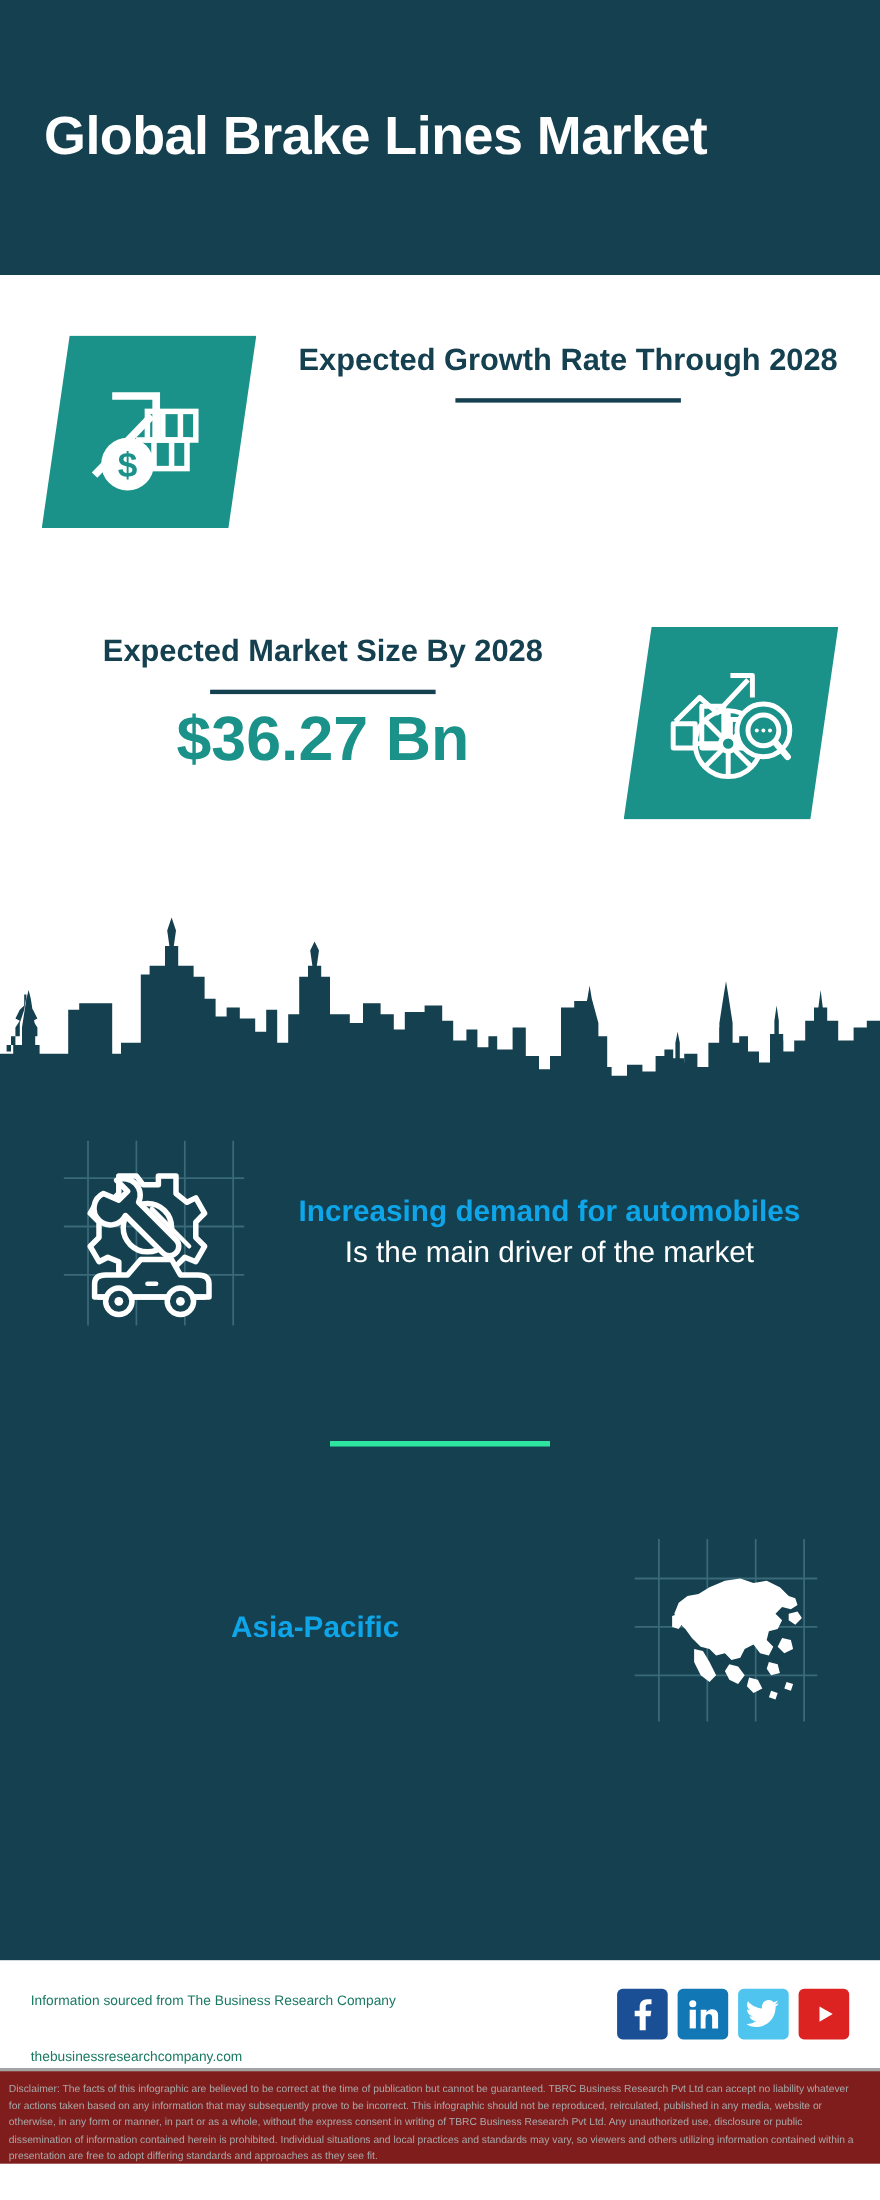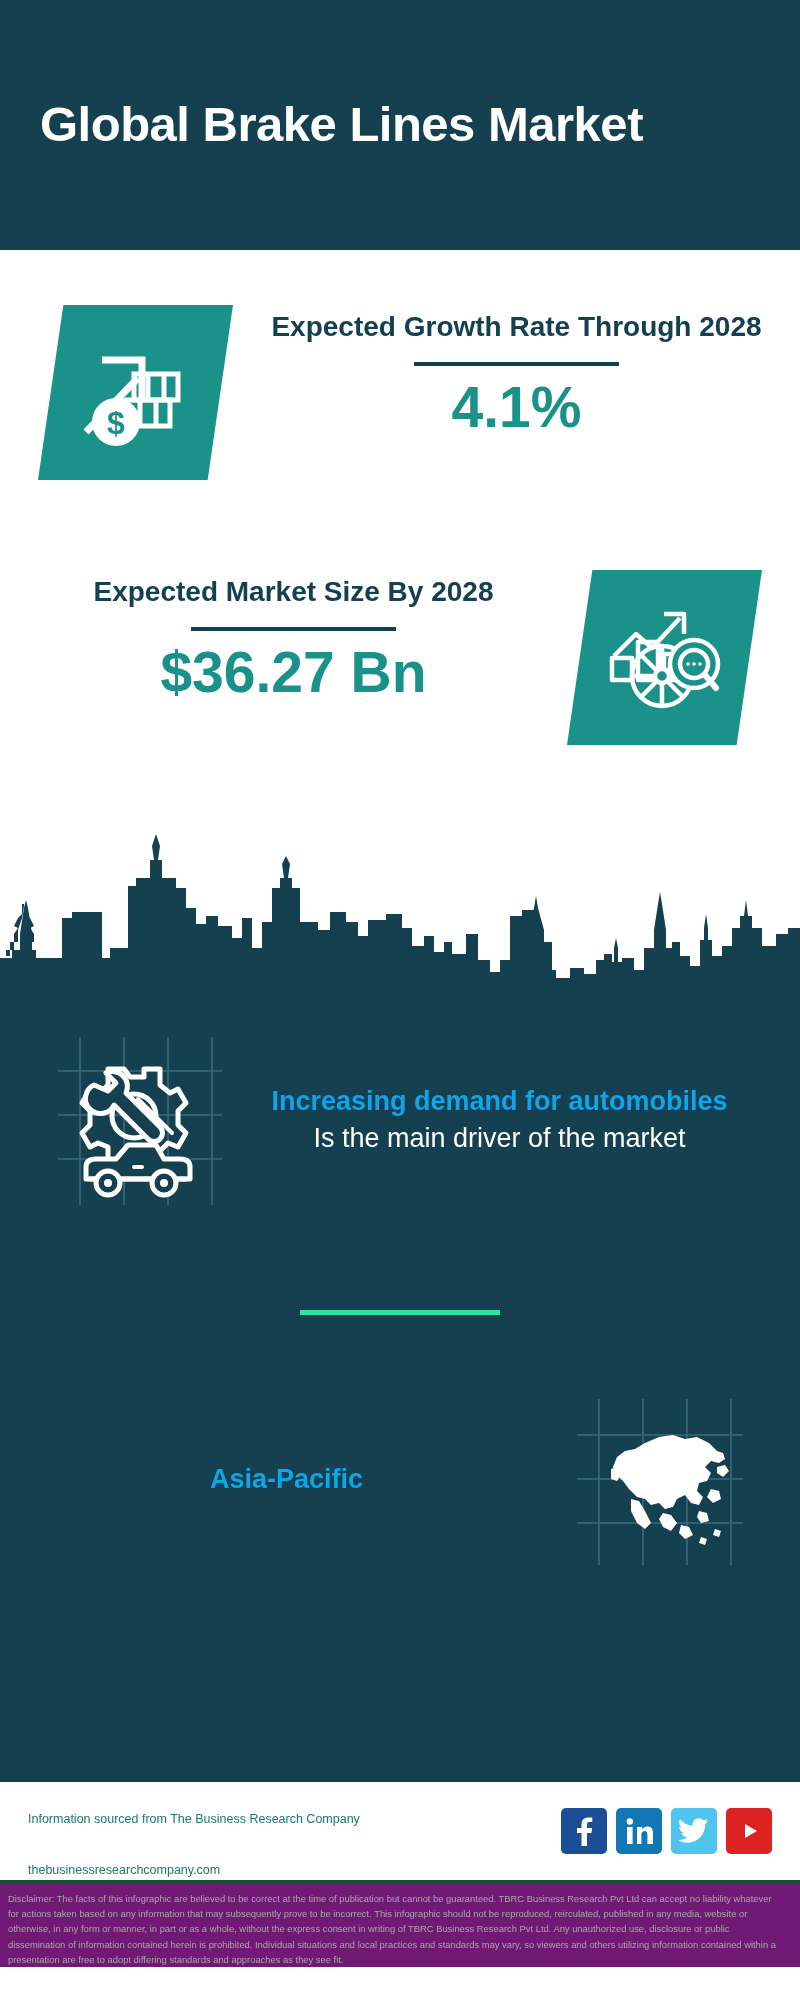--- a/index.html
+++ b/index.html
@@ -172,22 +172,22 @@
     display:flex; align-items:center; justify-content:center;
   }
   .sq-fb { background:#1b4f95; }
   .sq-li { background:#1278b5; }
   .sq-tw { background:#4ec4ef; }
   .sq-yt { background:#dd2222; }
 
   
   .disclaimer {
     width:800px;
-    background:#701a75;
-    border-top:3px solid #14532d;
+    background:#7f1d1d;
+    border-top:3px solid #a3a3a3;
     padding:8px 16px 0 8px;
   }
   .disclaimer p {
     color:#a8a8a8;
     font-size:9.4px;
     line-height:1.62;
     text-align:left;
   }
 </style>
 </head>
@@ -212,21 +212,20 @@
           <line x1="64" y1="66" x2="64" y2="92"></line>
           <line x1="80" y1="66" x2="80" y2="92"></line>
         </g>
         <circle cx="40" cy="88" r="24" fill="#ffffff" stroke="none"></circle>
         <text x="40" y="100" font-size="32" font-weight="bold" fill="#1a9189" stroke="none" text-anchor="middle" font-family="Liberation Sans, sans-serif">$</text>
       </svg>
     </div>
     <div class="stat-block">
       <div class="stat-label">Expected Growth Rate Through 2028</div>
       <div class="stat-rule"></div>
-      <div class="stat-value">4.1%</div>
     </div>
   </div>
 
   <div class="row-size">
     <div class="stat-block">
       <div class="stat-label">Expected Market Size By 2028</div>
       <div class="stat-rule"></div>
       <div class="stat-value">$36.27 Bn</div>
     </div>
     <div class="para-right">

